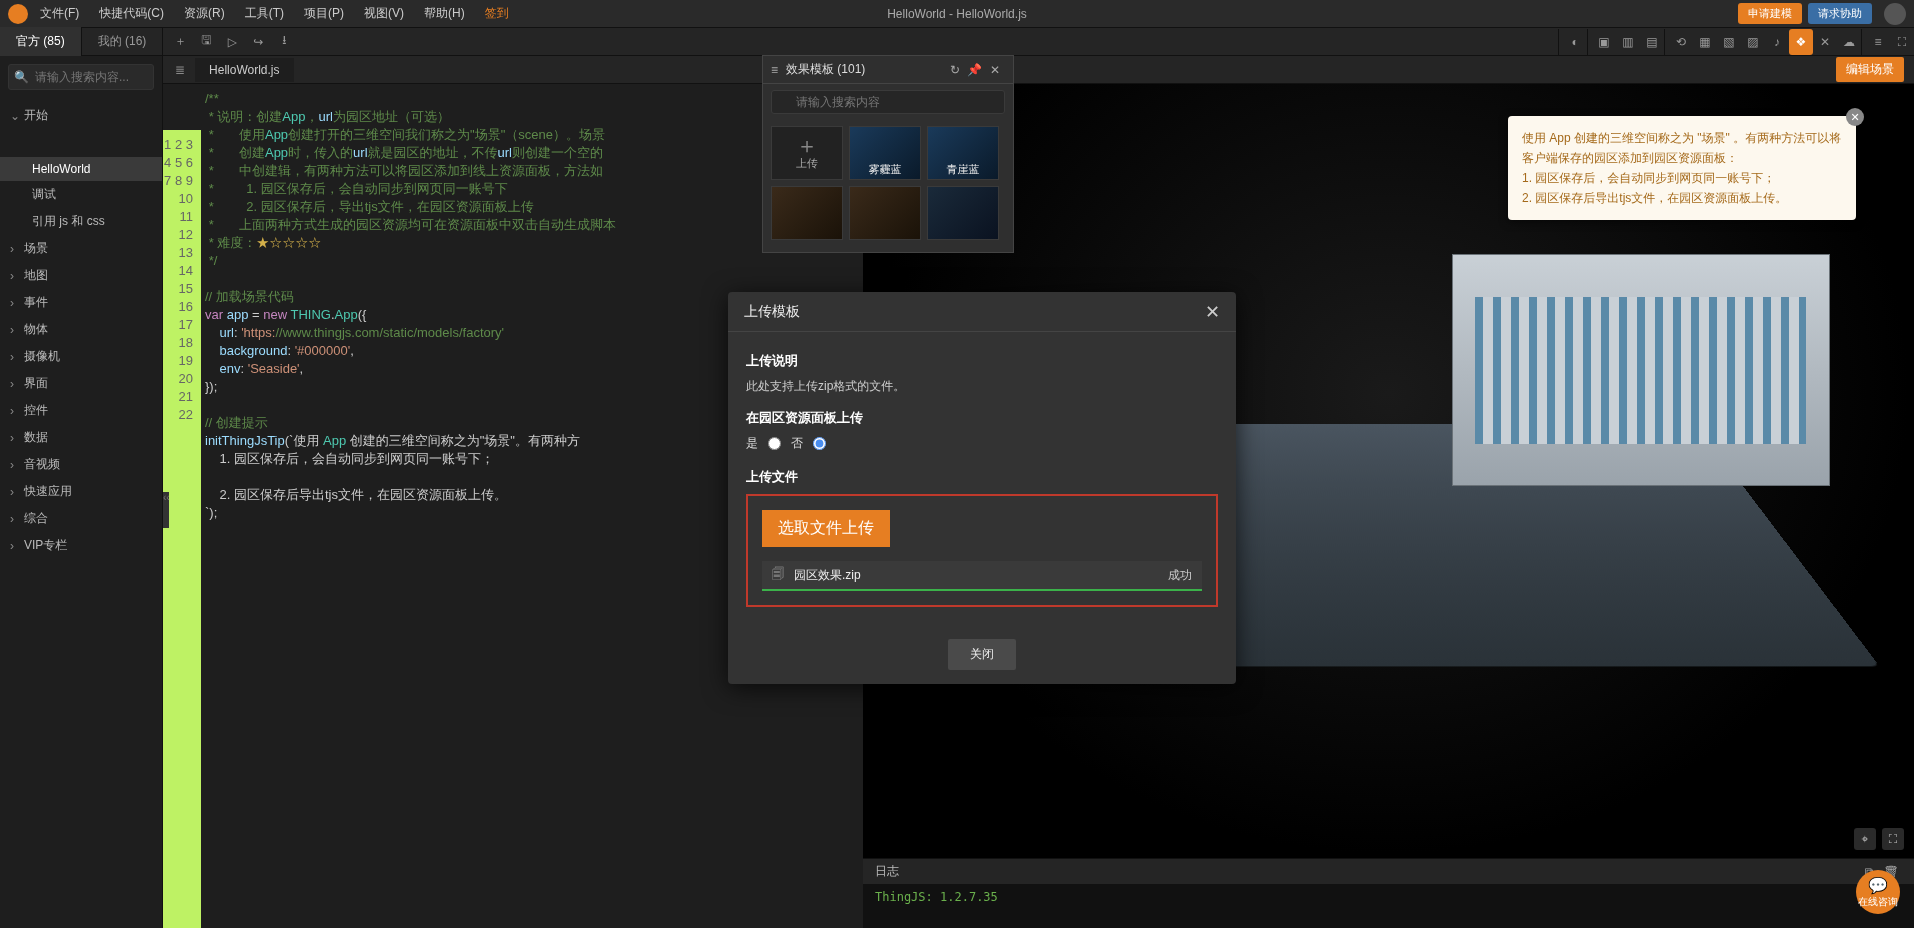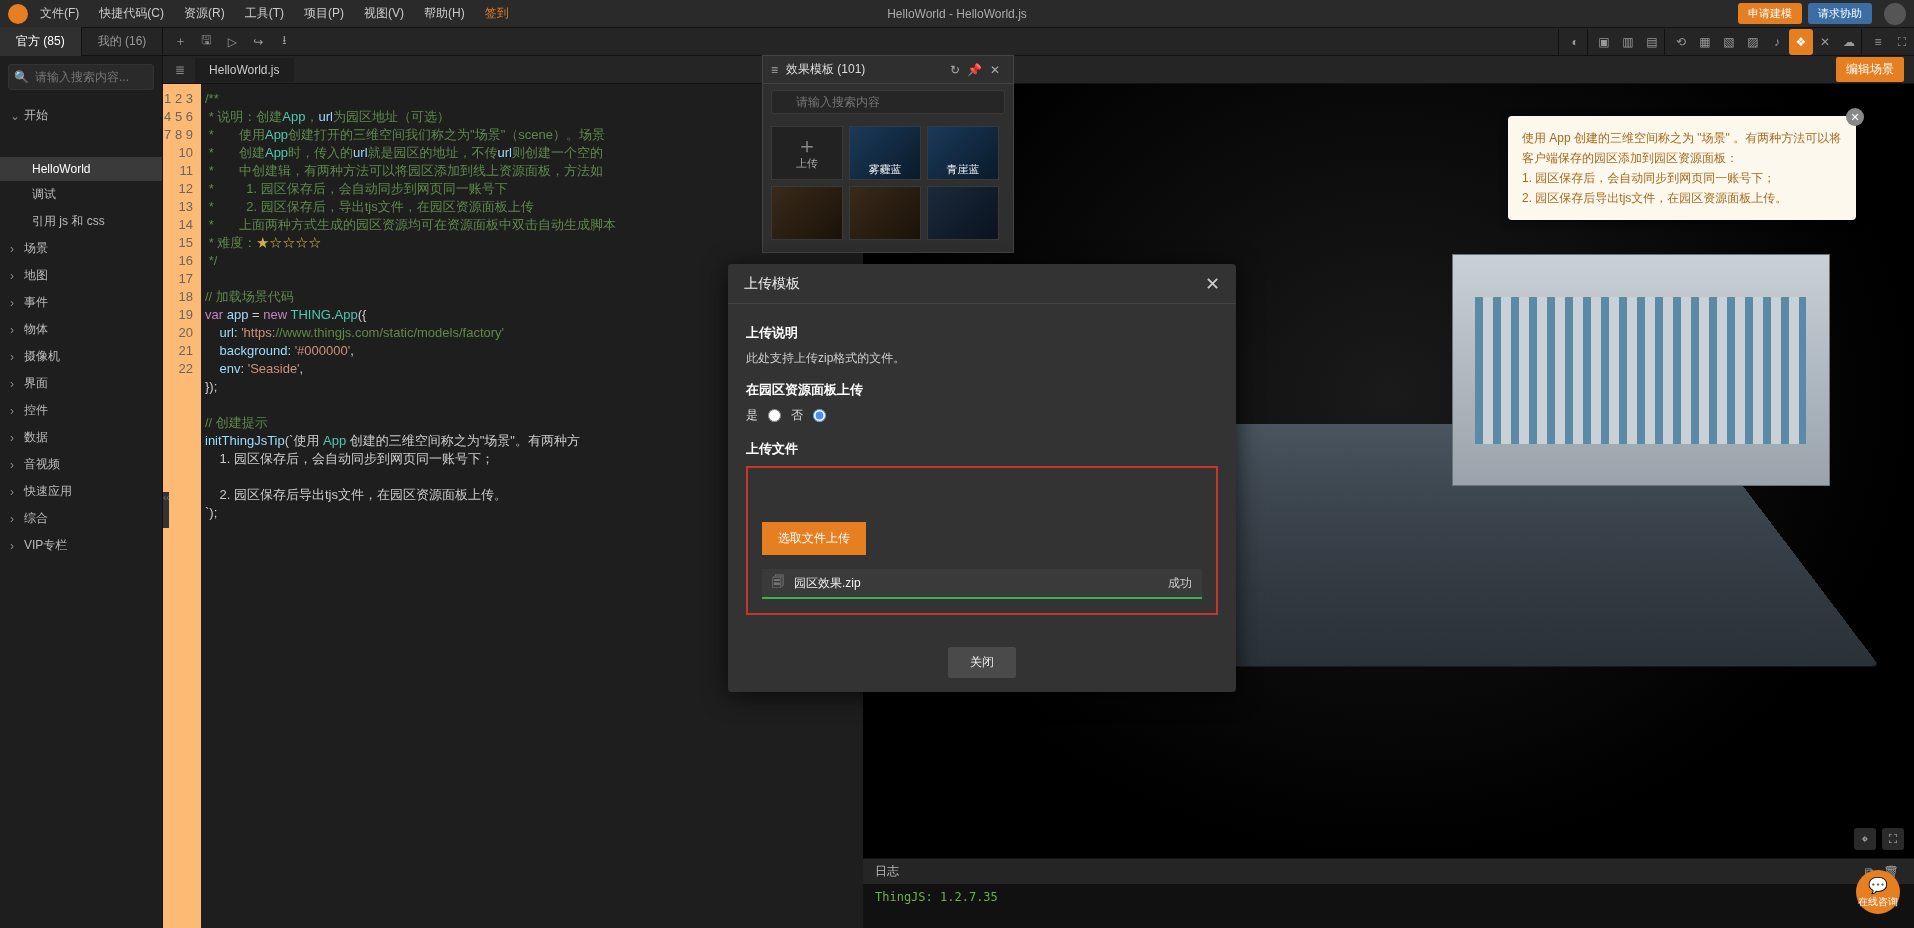--- a/index.html
+++ b/index.html
@@ -45,21 +45,21 @@
 .tree-item.leaf{padding-left:32px;}
 .tree-item.sel{background:#3a3a3a;color:#fff;margin-top:28px;}
 
 
 .editor-col{flex:0 0 700px;display:flex;flex-direction:column;background:#1e1e1e;position:relative;}
 .editor-gutter-handle{position:absolute;left:0;top:50%;width:6px;height:36px;background:#333;color:#777;font-size:10px;line-height:12px;text-align:center;}
 .file-tabs{height:28px;background:#252525;display:flex;align-items:center;padding-left:12px;border-bottom:1px solid #111;}
 .file-tabs .ftico{color:#888;margin-right:10px;cursor:pointer;}
 .file-tabs .ftab{padding:5px 14px;background:#1e1e1e;color:#ccc;font-size:12px;}
 .code{flex:1;display:flex;overflow:hidden;font-family:Consolas,monospace;font-size:13px;line-height:18px;}
-.gutter{width:38px;background:#fdba74;color:#666;text-align:right;padding:6px 8px 6px 0;}
+.gutter{width:38px;background:#bef264;color:#666;text-align:right;padding:6px 8px 6px 0;margin-top:46px;}
 .lines{flex:1;padding:6px 0 6px 4px;white-space:pre;color:#ccc;overflow:hidden;}
 .c-com{color:#5e8a4a;}
 .c-kw{color:#c586c0;}
 .c-var{color:#4ec9b0;}
 .c-str{color:#ce9178;}
 .c-prop{color:#9cdcfe;}
 .c-star{color:#d4b04a;}
 
 
 .fx-panel{position:absolute;top:55px;left:762px;width:252px;background:#2f2f2f;border:1px solid #444;z-index:5;}
@@ -86,31 +86,31 @@
 .scene-tip .closex{position:absolute;top:-8px;right:-8px;width:18px;height:18px;border-radius:50%;background:#888;color:#fff;display:flex;align-items:center;justify-content:center;font-size:11px;cursor:pointer;}
 .scene-ground{position:absolute;left:14%;top:28%;width:72%;height:56%;background:linear-gradient(180deg,#4a5560 0%,#2a3238 100%);transform:perspective(800px) rotateX(58deg);border-radius:6px;}
 .scene-building{position:absolute;right:8%;top:22%;width:36%;height:30%;background:linear-gradient(180deg,#c9d0d6,#9aa3ab);border:1px solid #6a7278;}
 .scene-building::after{content:"";position:absolute;left:6%;top:18%;width:88%;height:64%;background:repeating-linear-gradient(90deg,#5a8aa8 0 8px,#c9d0d6 8px 18px);}
 .scene-ctrl{position:absolute;right:10px;bottom:8px;display:flex;gap:6px;}
 .scene-ctrl .sico{width:22px;height:22px;background:#2a2a2a;color:#bbb;display:flex;align-items:center;justify-content:center;border-radius:3px;cursor:pointer;}
 .log-head{height:26px;background:#252525;display:flex;align-items:center;padding:0 12px;border-top:1px solid #111;}
 .log-head .lbl{color:#bbb;flex:1;}
 .log-head .ico{color:#aaa;width:22px;text-align:center;cursor:pointer;}
 .log-body{height:44px;background:#111;padding:6px 12px;color:#6ab04c;font-family:Consolas,monospace;font-size:12px;}
-.modal{position:absolute;top:264px;left:728px;width:508px;background:#333;border-radius:4px;box-shadow:0 4px 24px rgba(0,0,0,.7);z-index:60;}
+.modal{position:absolute;top:292px;left:728px;width:508px;background:#333;border-radius:4px;box-shadow:0 4px 24px rgba(0,0,0,.7);z-index:60;}
 .modal-h{height:40px;display:flex;align-items:center;padding:0 16px;border-bottom:1px solid #444;}
 .modal-h .t{flex:1;color:#eee;font-size:14px;}
 .modal-h .x{color:#ccc;font-size:18px;cursor:pointer;}
 .modal-b{padding:14px 18px 2px;}
 .m-sec-t{color:#fff;font-weight:bold;font-size:13px;margin:6px 0 8px;}
 .m-sec-p{color:#ccc;font-size:12px;margin-bottom:14px;}
 .m-radio-row{display:flex;align-items:center;gap:10px;margin-bottom:16px;color:#ddd;}
 .m-radio-row input{accent-color:#4a8ef0;}
 .m-upload-box{border:2px solid #c0392b;padding:14px;margin-bottom:16px;}
-.m-upload-btn{background:#e67e22;color:#fff;padding:8px 16px;border:none;font-size:12px;cursor:pointer;margin-top:40px;}
+.m-upload-btn{background:#e67e22;color:#fff;padding:8px 16px;border:none;font-size:16px;cursor:pointer;}
 .m-file-row{margin-top:14px;height:30px;display:flex;align-items:center;background:#3a3a3a;padding:0 10px;border-bottom:2px solid #3bb24a;}
 .m-file-row .fico{color:#aaa;margin-right:10px;}
 .m-file-row .fname{flex:1;color:#eee;}
 .m-file-row .fstat{color:#ccc;}
 .modal-f{padding:14px;text-align:center;}
 .modal-f .close-btn{background:#4a4a4a;color:#eee;padding:7px 22px;border:none;cursor:pointer;font-size:12px;border-radius:2px;}
 
 
 .fab{position:absolute;right:14px;bottom:14px;width:44px;height:44px;border-radius:50%;background:#e67e22;color:#fff;display:flex;flex-direction:column;align-items:center;justify-content:center;font-size:10px;cursor:pointer;z-index:80;}
 .fab .bico{font-size:16px;}

